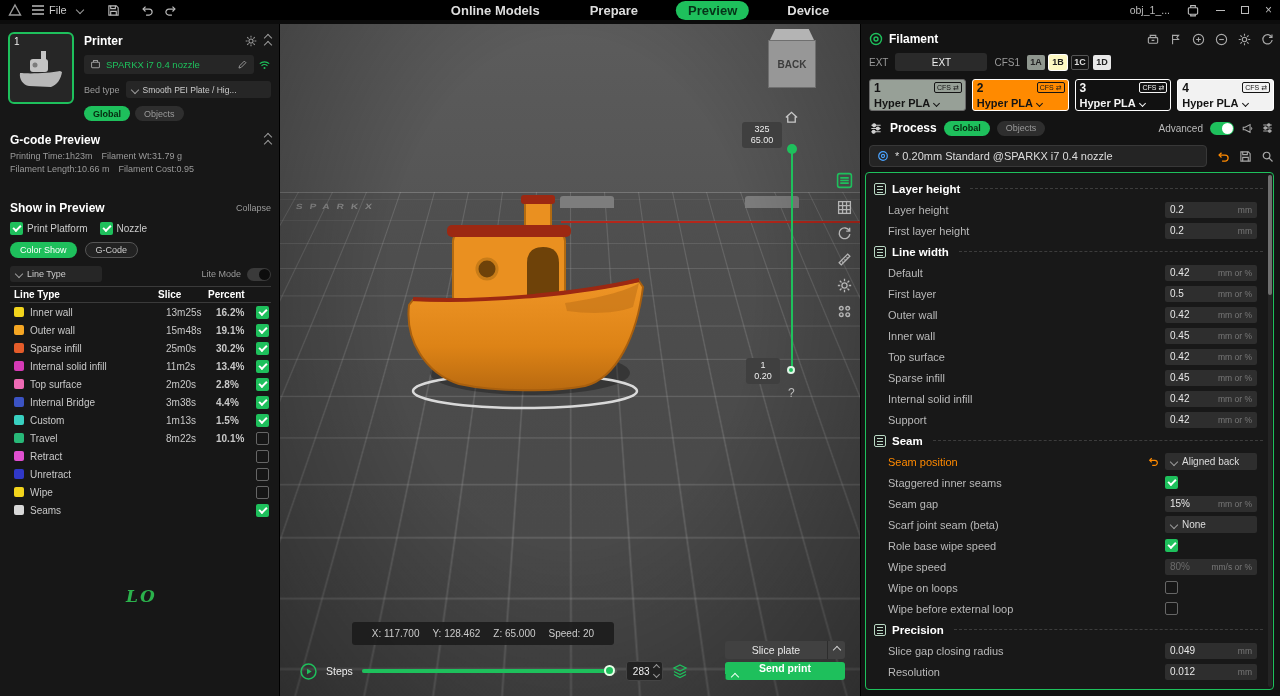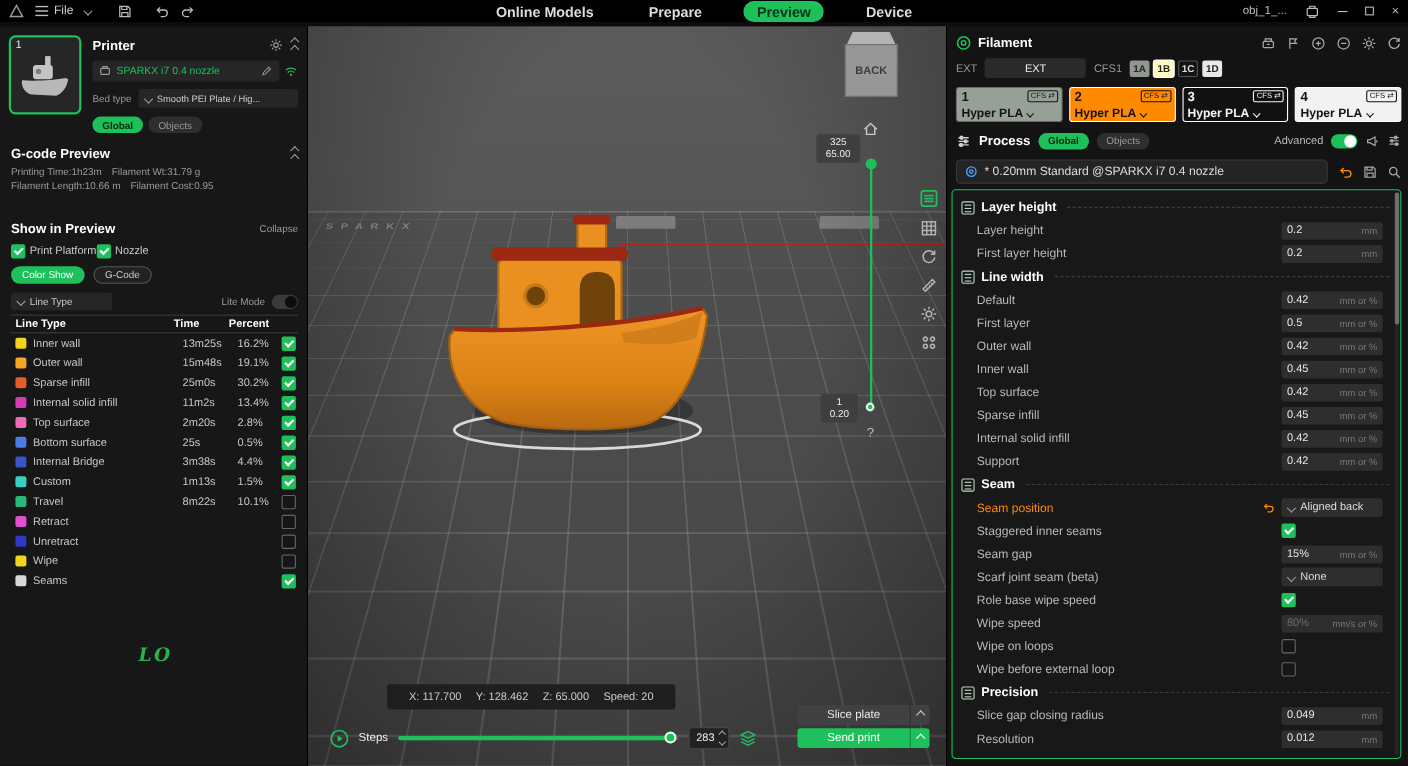--- a/index.html
+++ b/index.html
@@ -50,21 +50,21 @@
   .toggle .kn{position:absolute;top:1px;width:11px;height:11px;border-radius:50%;background:#0d0d0d;}
   .toggle.off .kn{right:1px;}
   .toggle.on{background:var(--green);}
   .toggle.on .kn{right:1px;background:#fff;}
   .lt-head{display:flex;align-items:center;height:17px;padding:0 10px 0 14px;gap:6px;font-size:10px;
            color:#fff;font-weight:bold;border-top:1px solid #3a3a3a;border-bottom:1px solid #3a3a3a;margin-top:4px;}
   .lt-row{display:flex;align-items:center;height:18px;padding:0 10px 0 14px;gap:6px;font-size:10px;color:#c8c8c8;}
   .swatch{width:10px;height:10px;border-radius:2px;flex:none;}
   .lt-label{flex:1;white-space:nowrap;overflow:hidden;}
   .lt-time{width:44px;}
-  .lt-pct{width:34px;}
+  .lt-pct{width:34px;font-weight:bold;}
   .hcol1{flex:1;} .hcol2{width:44px;} .hcol3{width:34px;margin-right:19px;}
   .logo-lo{position:absolute;left:126px;top:562px;color:#2bb24c;font-family:"DejaVu Serif",serif;
            font-style:italic;font-weight:bold;font-size:17px;letter-spacing:2px;}
 
   
   .vp{position:absolute;top:24px;left:280px;width:580px;bottom:0;overflow:hidden;
       background:linear-gradient(180deg,#5c5c5c 0%,#545454 30%,#474747 62%,#383838 85%,#303030 100%);}
   .plate{position:absolute;left:-120px;top:168px;width:820px;height:560px;transform-origin:50% 0;
       transform:perspective(700px) rotateX(55deg);
       background:
@@ -96,21 +96,21 @@
   .track .kn{position:absolute;right:2px;top:-4px;width:11px;height:11px;border-radius:50%;background:var(--green);border:2px solid #e8ffe8;}
   .spin{display:flex;align-items:center;background:#222;border:1px solid #444;border-radius:3px;height:20px;padding:0 3px 0 6px;gap:4px;}
   .spin .v{font-size:10px;color:#eee;}
   .spin .arrows{display:flex;flex-direction:column;gap:2px;}
   .spin .arrows .chev{width:5px;height:5px;border-color:#999;}
   .actions{position:absolute;left:445px;top:617px;display:flex;flex-direction:column;gap:3px;}
   .act{width:120px;height:18px;border-radius:3px;display:flex;align-items:stretch;overflow:hidden;font-size:10.5px;}
   .act .main{flex:1;display:flex;align-items:center;justify-content:center;}
   .act .more{width:18px;display:flex;align-items:center;justify-content:center;border-left:1px solid rgba(0,0,0,.3);}
   .act.dark{background:#414141;color:#e8e8e8;}
-  .act.green{background:var(--green);color:#fff;font-weight:normal;}
+  .act.green{background:var(--green);color:#fff;font-weight:bold;flex-direction:column;}
 
   
   .rpanel{position:absolute;top:24px;left:860px;right:0;bottom:0;background:#131313;border-left:1px solid #000;padding:5px 6px 6px 8px;}
   .r-head{display:flex;align-items:center;gap:6px;height:20px;}
   .r-head .title{font-weight:bold;font-size:12px;color:#fff;}
   .r-icons{margin-left:auto;display:flex;gap:10px;align-items:center;}
   .ext-row{display:flex;align-items:center;gap:7px;height:22px;margin-top:2px;color:#999;font-size:10px;}
   .ext-box{width:92px;height:18px;background:#2a2a2a;border-radius:3px;color:#eee;display:flex;align-items:center;justify-content:center;font-size:10px;}
   .slot{width:18px;height:15px;border-radius:2px;display:inline-flex;align-items:center;justify-content:center;font-size:9px;font-weight:bold;}
   .cards{display:flex;gap:6px;margin-top:6px;}
@@ -281,21 +281,21 @@
       <span class="tiny">Filament Length:10.66 m</span>
       <span class="tiny">Filament Cost:0.95</span>
     </div>
   </div>
 
   <div class="sblock">
     <div class="rowline" style="height:16px;">
       <span class="sec-title">Show in Preview</span>
       <span class="tiny" style="margin-left:auto">Collapse</span>
     </div>
-    <div class="rowline" style="gap:0;margin-top:6px;">
+    <div class="rowline" style="gap:12px;margin-top:6px;">
         <span style="display: inline-flex; align-items: center; gap: 4px; font-size: 10px; color: rgb(204, 204, 204);">
           <span class="cb on"></span>
           <span>Print Platform</span>
         </span>
         <span style="display: inline-flex; align-items: center; gap: 4px; font-size: 10px; color: rgb(204, 204, 204);">
           <span class="cb on"></span>
           <span>Nozzle</span>
         </span>
       </div>
     <div class="rowline" style="gap:8px;margin-top:7px;">
@@ -307,21 +307,21 @@
         <span class="chev"></span>
         <span style="font-size:9px;color:#ccc">Line Type</span>
       </div>
       <span class="tiny" style="margin-left:auto">Lite Mode</span>
       <span class="toggle off">
           <span class="kn"></span>
         </span>
     </div>
     <div class="lt-head" style="padding-left:4px;">
       <span class="hcol1">Line Type</span>
-      <span class="hcol2">Time</span>
+      <span class="hcol2">Slice</span>
       <span class="hcol3">Percent</span>
     </div>
     <div style="margin-left:-10px;margin-right:-8px;">
         <div class="lt-row">
           <span class="swatch" style="background: rgb(242, 212, 28);"></span>
           <span class="lt-label">Inner wall</span>
           <span class="lt-time">13m25s</span>
           <span class="lt-pct">16.2%</span>
           <span class="cb on"></span>
         </div>
@@ -344,27 +344,20 @@
           <span class="lt-label">Internal solid infill</span>
           <span class="lt-time">11m2s</span>
           <span class="lt-pct">13.4%</span>
           <span class="cb on"></span>
         </div>
         <div class="lt-row">
           <span class="swatch" style="background: rgb(238, 106, 180);"></span>
           <span class="lt-label">Top surface</span>
           <span class="lt-time">2m20s</span>
           <span class="lt-pct">2.8%</span>
-          <span class="cb on"></span>
-        </div>
-        <div class="lt-row">
-          <span class="swatch" style="background: rgb(74, 124, 232);"></span>
-          <span class="lt-label">Bottom surface</span>
-          <span class="lt-time">25s</span>
-          <span class="lt-pct">0.5%</span>
           <span class="cb on"></span>
         </div>
         <div class="lt-row">
           <span class="swatch" style="background: rgb(59, 83, 196);"></span>
           <span class="lt-label">Internal Bridge</span>
           <span class="lt-time">3m38s</span>
           <span class="lt-pct">4.4%</span>
           <span class="cb on"></span>
         </div>
         <div class="lt-row">

